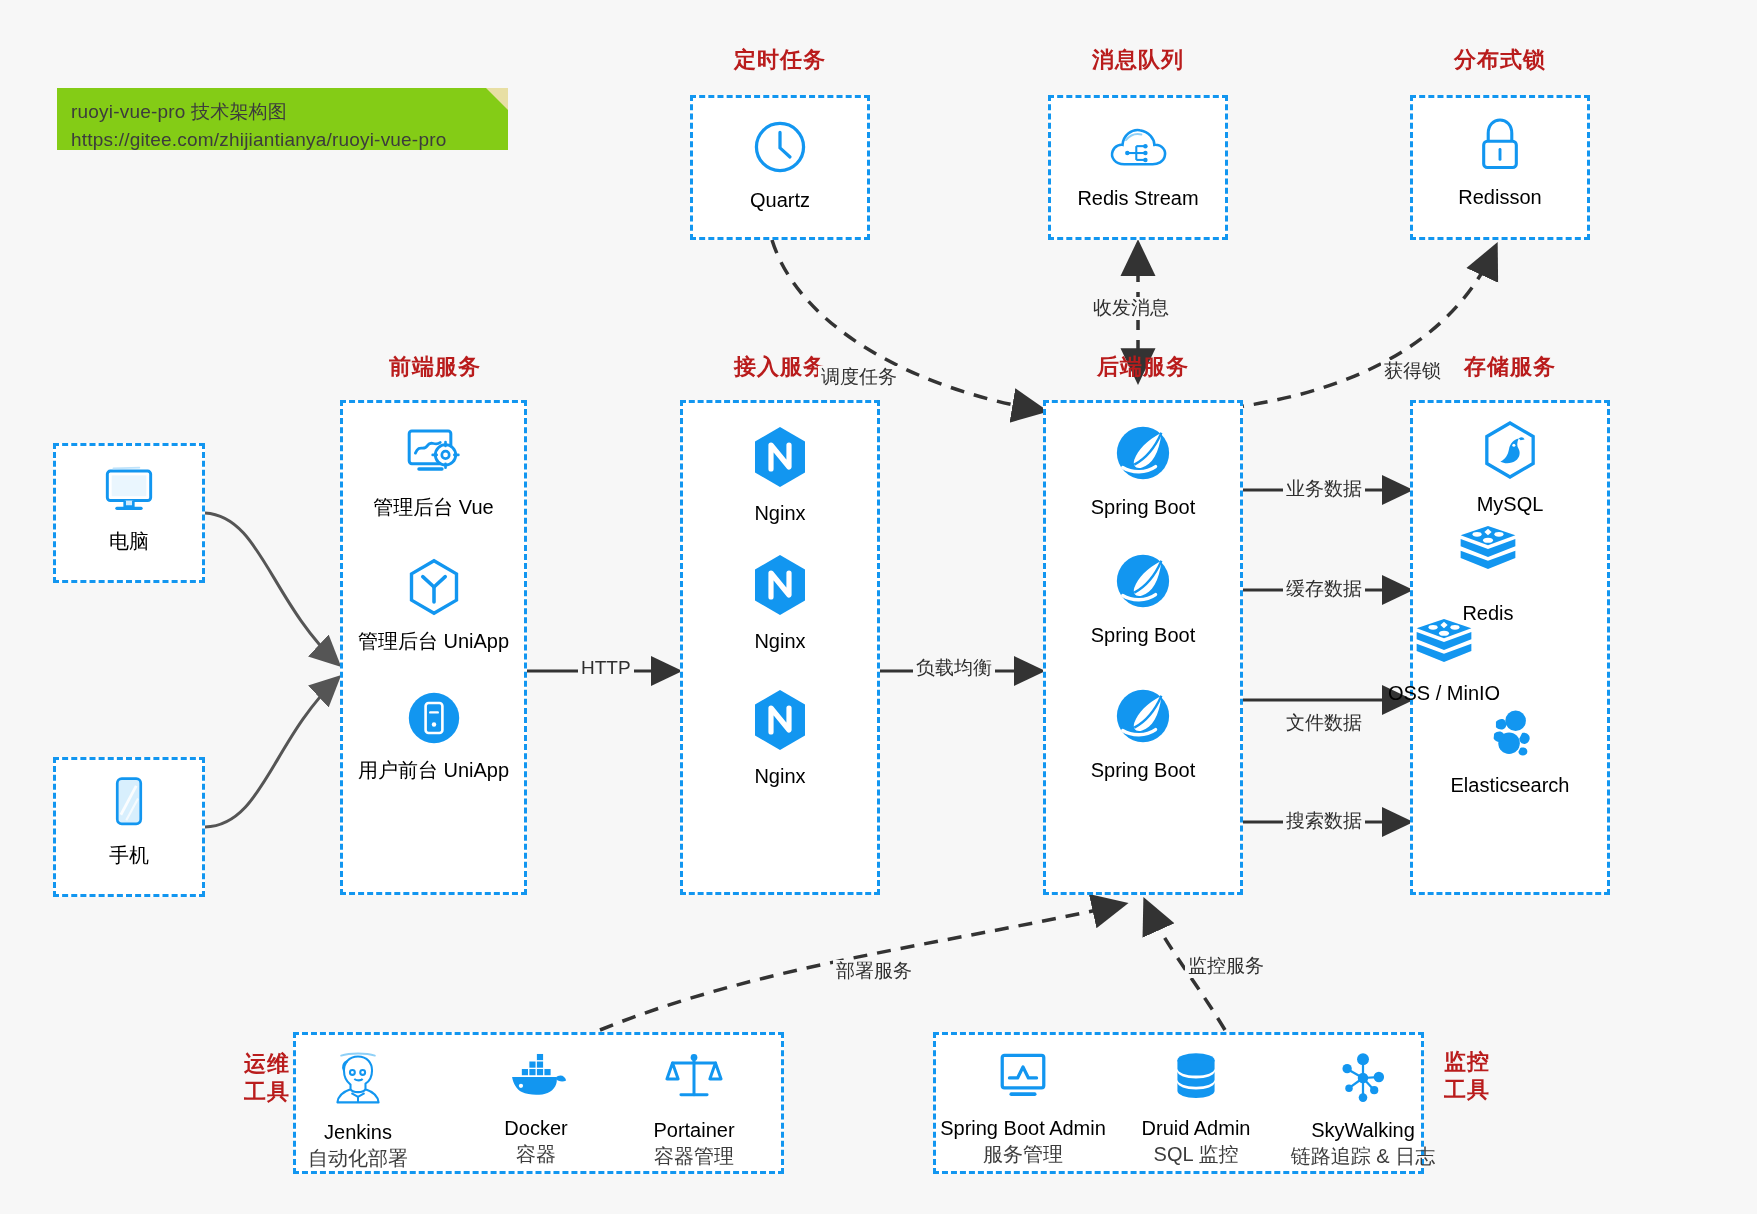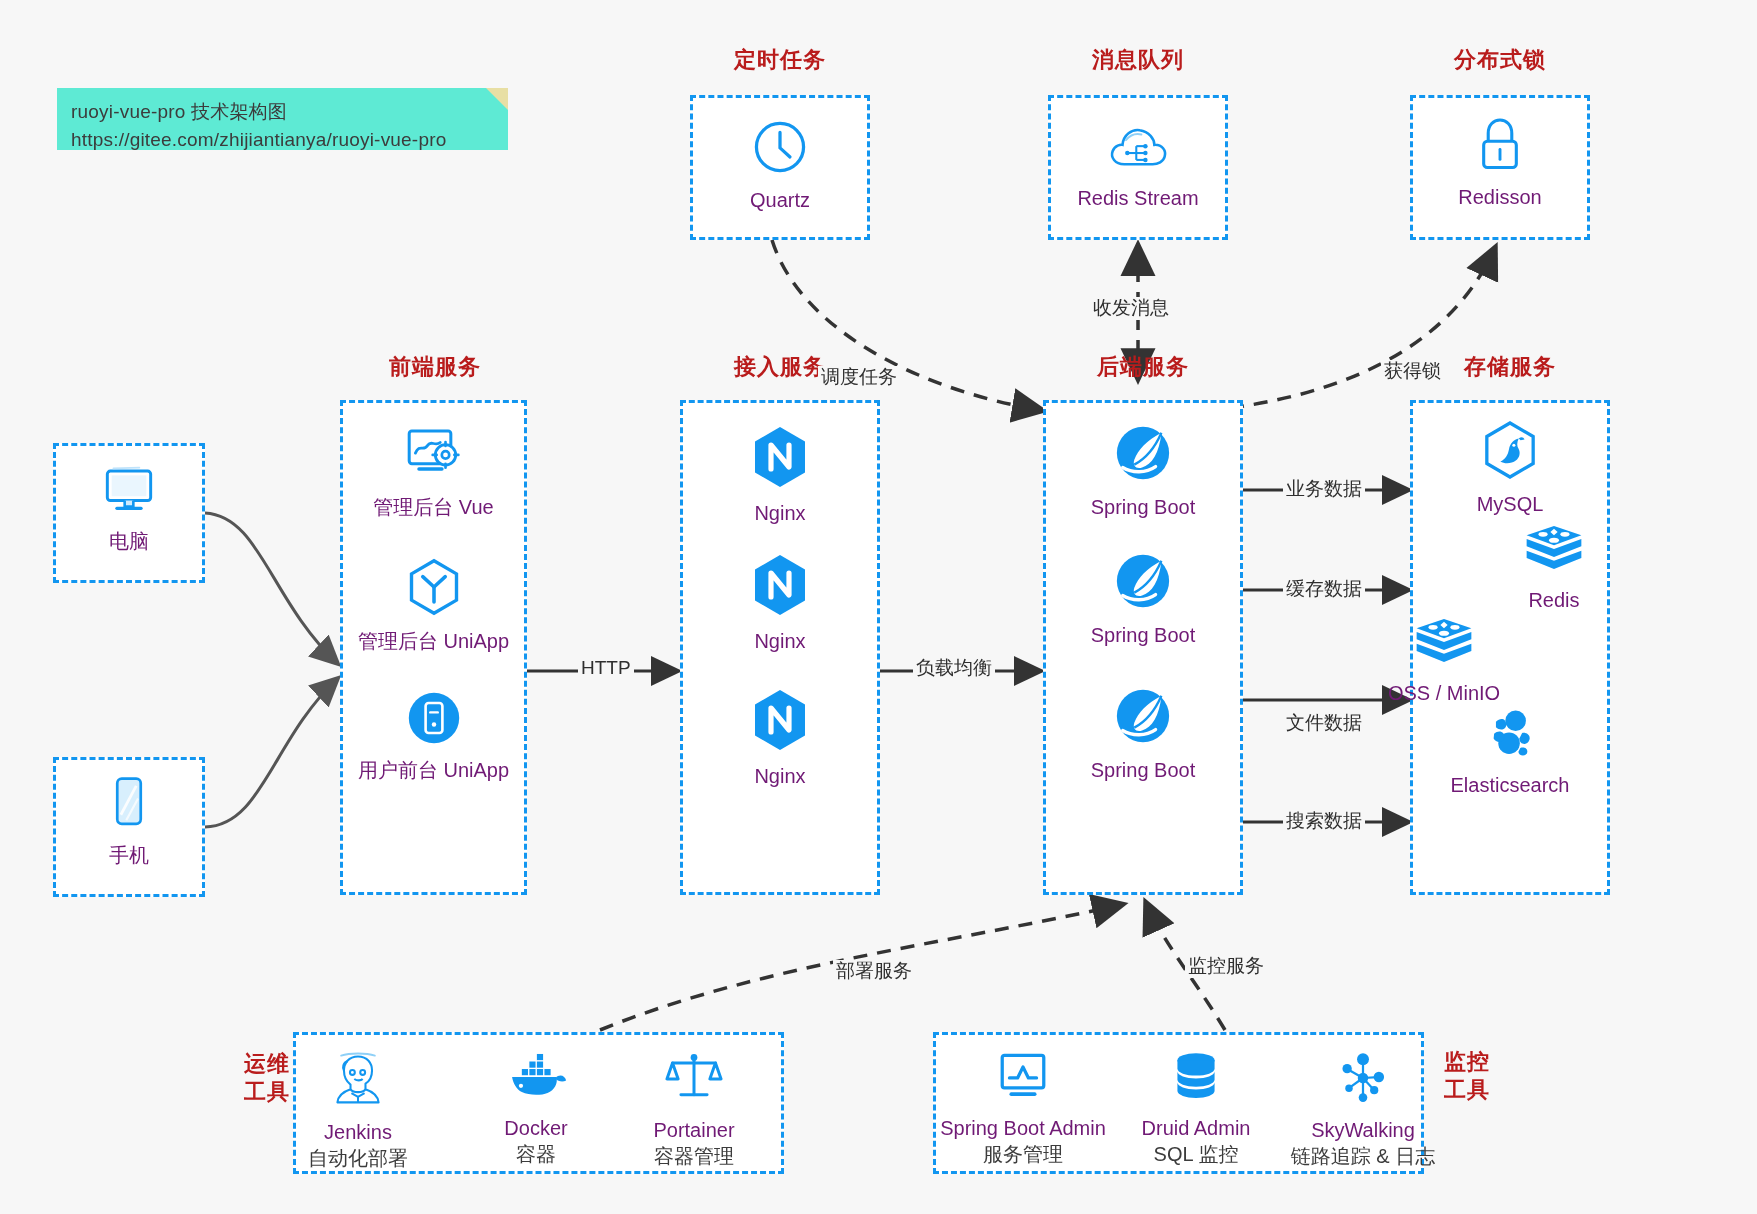--- a/index.html
+++ b/index.html
@@ -9,21 +9,21 @@
     font-family:"Liberation Sans","DejaVu Sans",sans-serif;
     position:relative;overflow:hidden;
     -webkit-font-smoothing:antialiased;
   }
   .canvas{position:absolute;left:0;top:0;width:1757px;height:1214px;}
   svg.edges{position:absolute;left:0;top:0;width:1757px;height:1214px;pointer-events:none;}
 
   
   .note{
     position:absolute;left:57px;top:88px;width:451px;height:62px;
-    background:#5eead4;
+    background:#84cc16;
     box-sizing:border-box;
     padding:10px 14px 0 14px;
   }
   .note .corner{
     position:absolute;right:0;top:0;width:0;height:0;
     border-left:22px solid transparent;border-top:22px solid #e8dfa4;
   }
   .note .line{
     font-size:19px;color:#3c3c3c;line-height:1.45;letter-spacing:.2px;
     white-space:nowrap;
@@ -39,21 +39,21 @@
     letter-spacing:1px;text-align:center;white-space:nowrap;
   }
   .grouptitle.side{line-height:1.25;}
 
   
   .node{
     position:absolute;display:flex;flex-direction:column;
     align-items:center;justify-content:flex-start;
   }
   .node .cap{
-    font-size:20px;color:#701a75;margin-top:7px;text-align:center;
+    font-size:20px;color:#000000;margin-top:7px;text-align:center;
     white-space:nowrap;line-height:1.3;
   }
   .node .cap2{
     font-size:20px;color:#3c3c3c;text-align:center;white-space:nowrap;line-height:1.35;
   }
   .ico{display:block;}
 
   
   .elabel{
     position:absolute;background:#f7f7f7;color:#2f2f2f;
@@ -311,21 +311,21 @@
         <path d="M29 3 L53 17 L53 45 L29 59 L5 45 L5 17 Z" fill="none" stroke="#1296f0" stroke-width="3.4"></path>
         <path d="M19 43 C 24 41 27 36 28 30 C 29 24 33 20 38 19 C 36 23 36 27 38 30
                  C 40 34 39 39 35 42 C 31 45 24 46 19 43 Z" fill="#1296f0"></path>
         <path d="M38 19 C 41 17 43 18 44 20 L40 21" fill="#1296f0"></path>
         <circle cx="33" cy="26" r="1.6" fill="#ffffff"></circle>
       </svg>
     </span>
     <span class="cap">MySQL</span>
   </div>
 
-  <div class="node" style="left:1454px;top:520px;width:200px;">
+  <div class="node" style="left:1388px;top:520px;width:200px;gap:13px;">
     <span class="ico">
       <svg width="62" height="56" viewBox="0 0 68 60">
         <g fill="#1296f0">
           <path d="M34 44 L64 33 L64 41 L34 53 L4 41 L4 33 Z"></path>
           <path d="M34 31 L64 20 L64 28 L34 40 L4 28 L4 20 Z"></path>
         </g>
         <path d="M34 6 L64 16 L34 27 L4 16 Z" fill="#1296f0"></path>
         <g fill="#ffffff">
           <ellipse cx="22" cy="15" rx="5" ry="2.6"></ellipse>
           <ellipse cx="46" cy="15" rx="5" ry="2.6"></ellipse>

